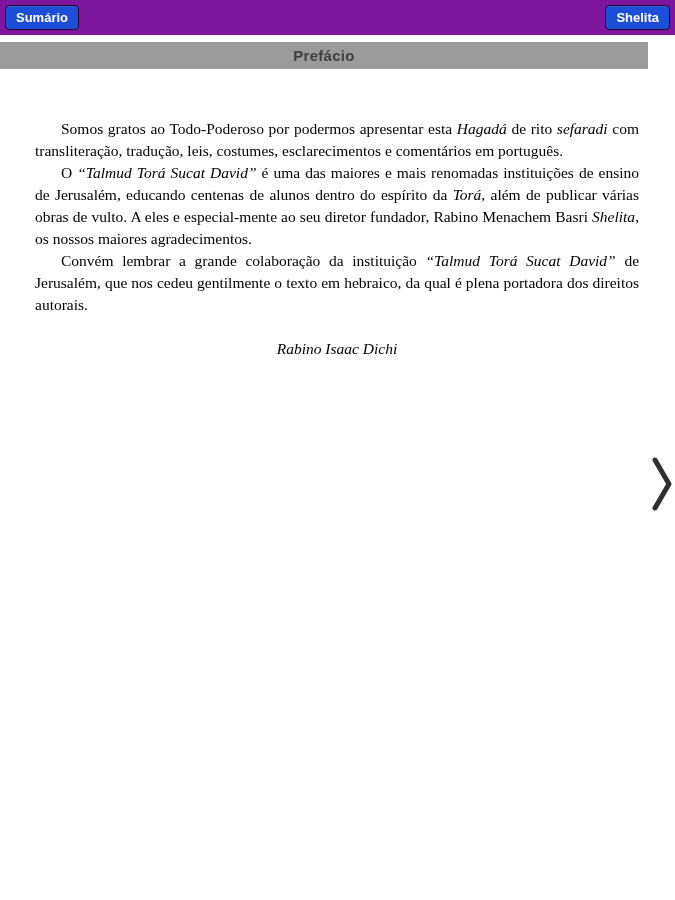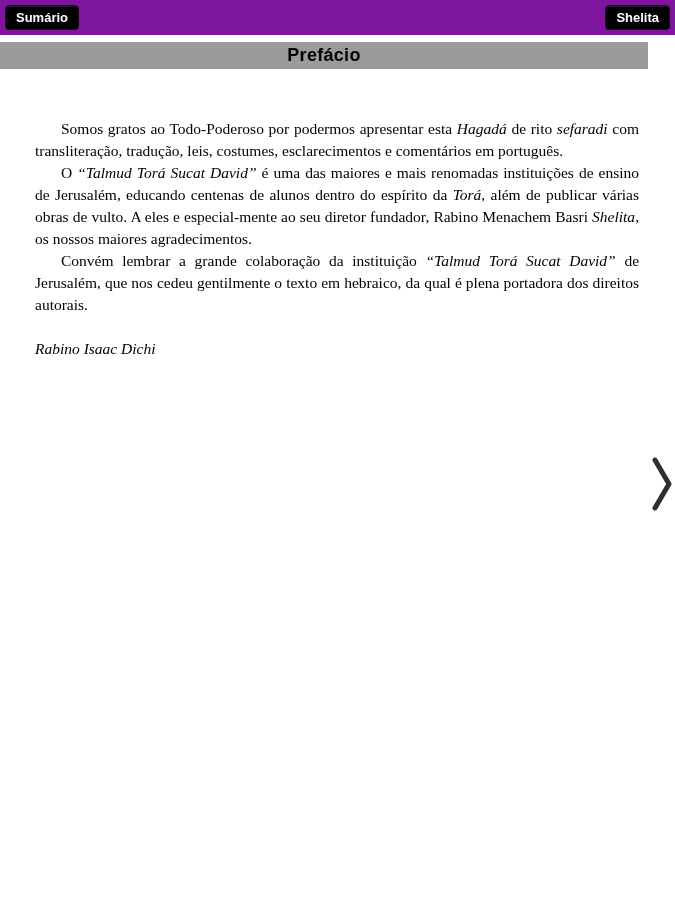--- a/index.html
+++ b/index.html
@@ -19,21 +19,21 @@
     display: flex;
     align-items: center;
     padding: 0 5px;
     gap: 7px;
   }
   .bar-btn {
     font-family: "Liberation Sans", sans-serif;
     font-weight: bold;
     font-size: 13px;
     color: #ffffff;
-    background: #000000;
+    background: #1d4ed8;
     border: 1px solid #230429;
     border-radius: 4px;
     padding: 4px 10px;
     line-height: 15px;
     cursor: pointer;
     box-shadow: inset 0 1px 0 rgba(255,255,255,0.12);
   }
   .spacer { flex: 1; }
 
   
@@ -41,41 +41,41 @@
     margin: 7px 27px 0 0;
     height: 27px;
     background: #9b9b9b;
     display: flex;
     align-items: center;
     justify-content: center;
   }
   .title-bar h1 {
     margin: 16px;
     font-family: "Liberation Sans", sans-serif;
-    font-size: 18px;
+    font-size: 15px;
     font-weight: bold;
-    color: #000000;
+    color: #404040;
     letter-spacing: 0.3px;
   }
 
   
   .page {
     padding: 49px 36px 0 35px;
     font-size: 15.5px;
     line-height: 22px;
     color: #000000;
   }
   .page p {
     margin: 0;
     text-align: justify;
     text-indent: 26px;
   }
   .page p i { font-style: italic; }
   .page p.signature {
-    text-align: left;
+    text-align: center;
     font-style: italic;
     text-indent: 0;
     margin-top: 22px;
   }
 
   
   .next-arrow {
     position: absolute;
     right: 2px;
     top: 455px;

